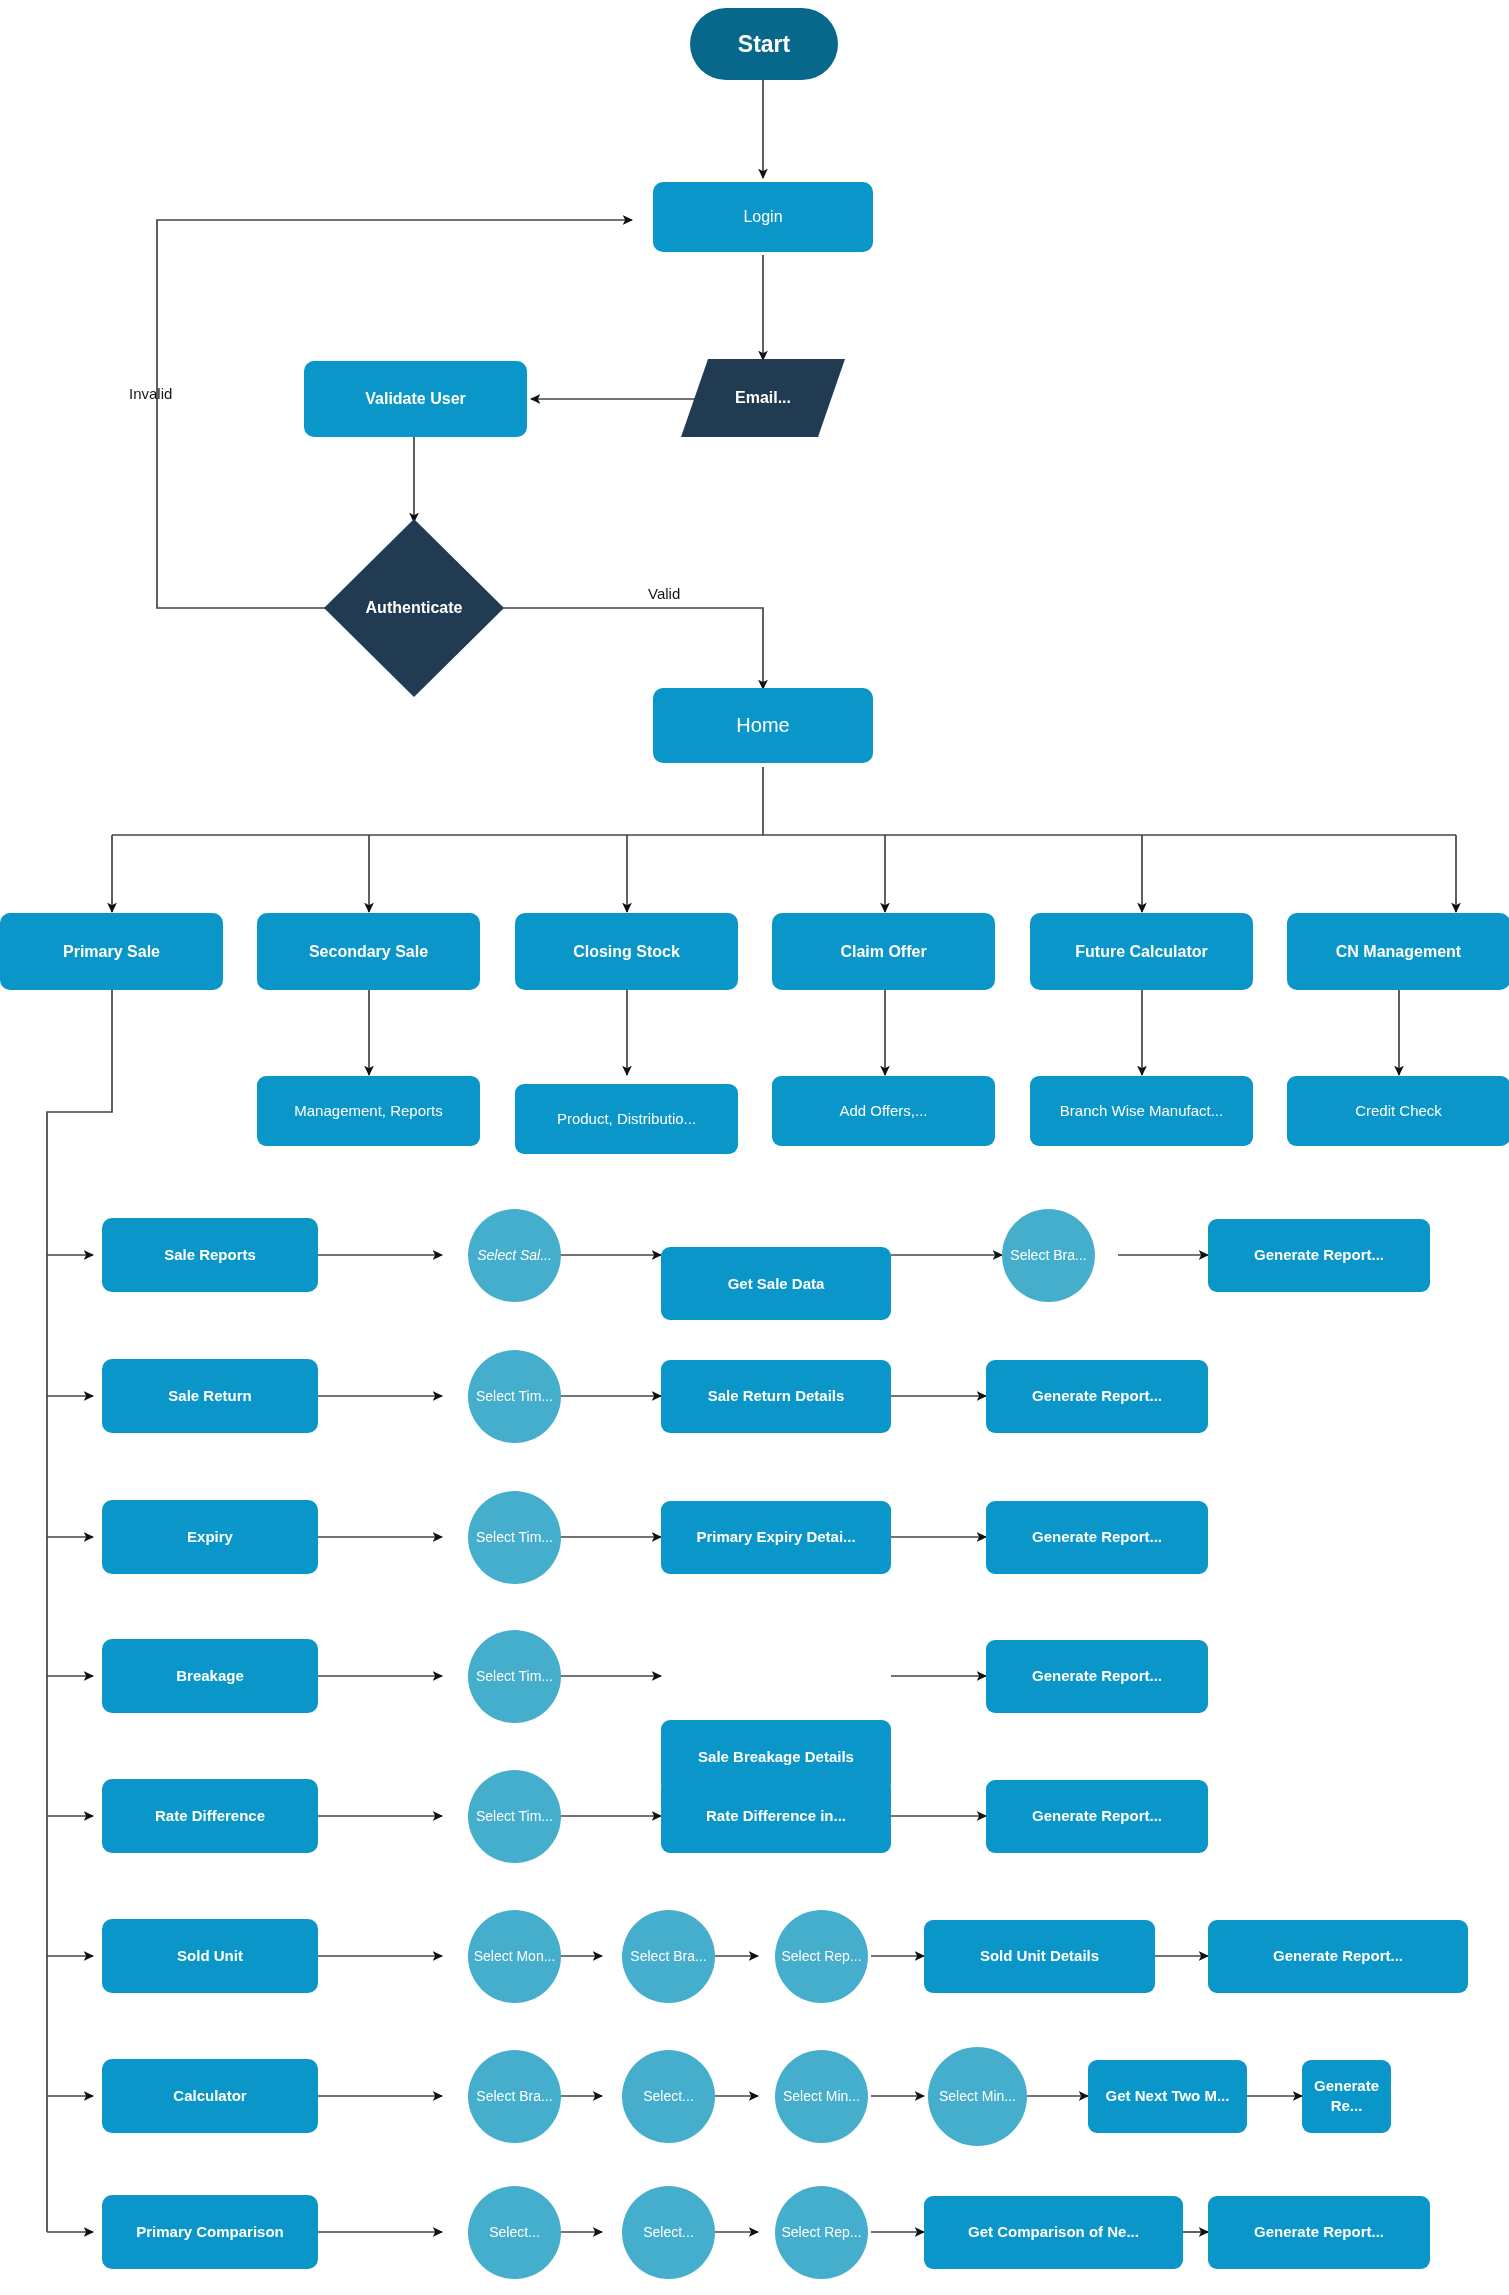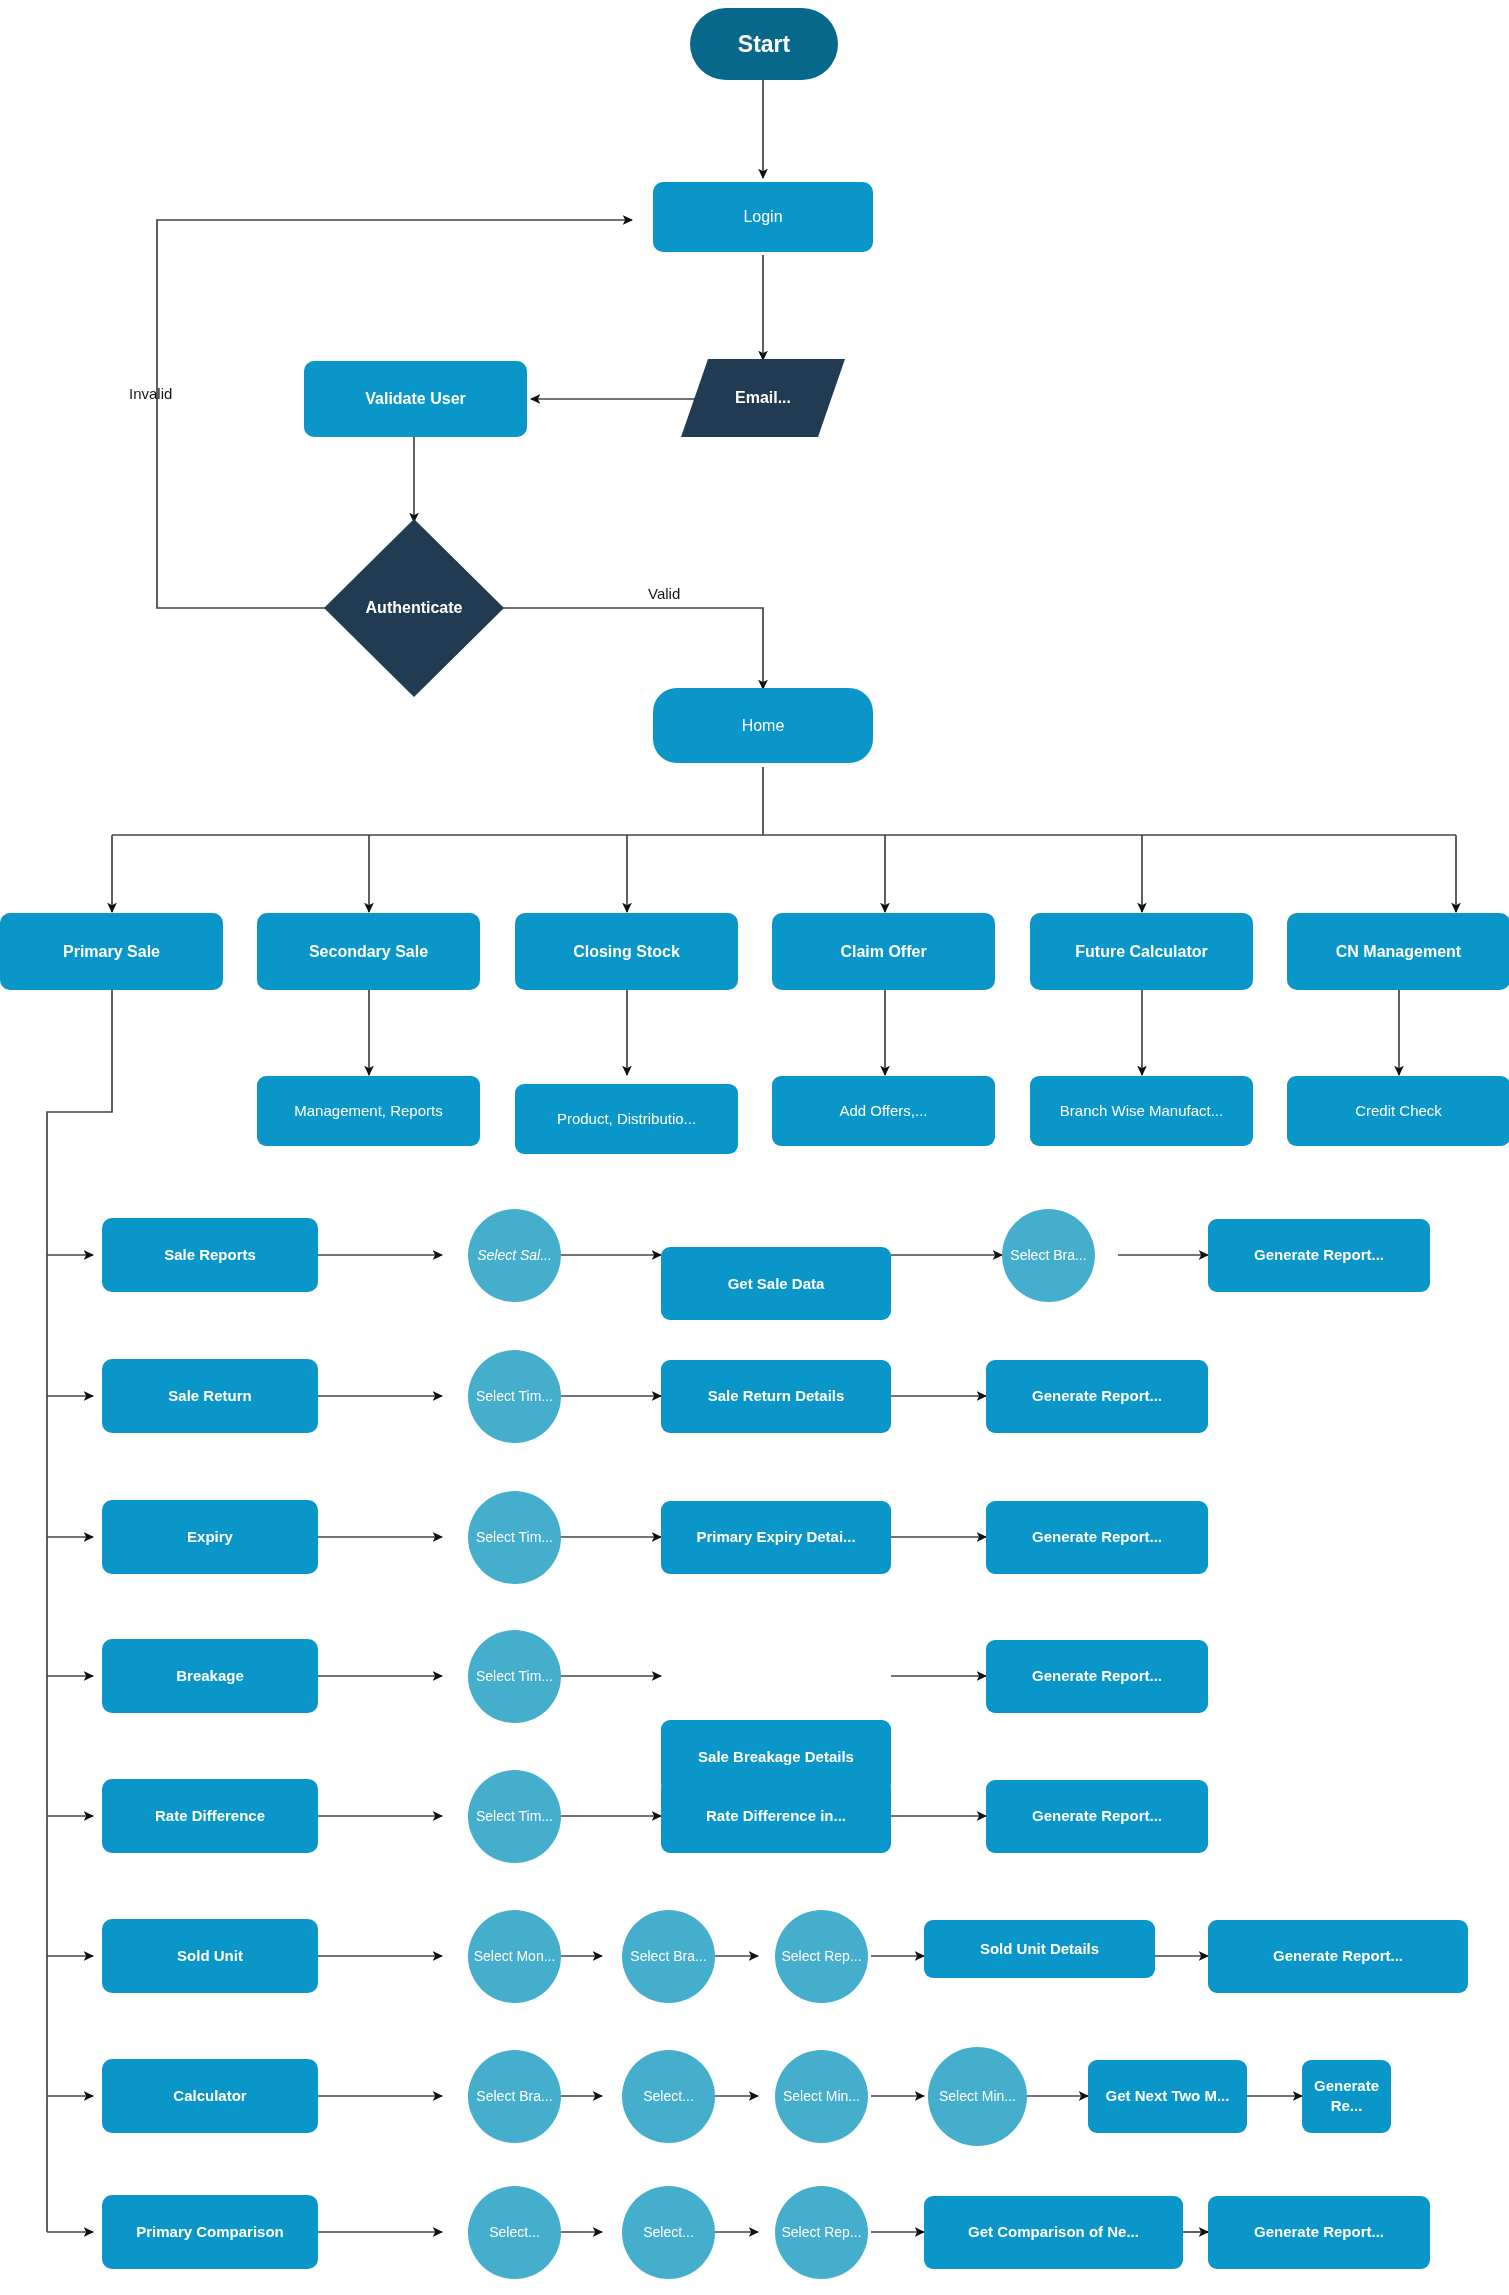--- a/index.html
+++ b/index.html
@@ -127,21 +127,21 @@
   <div class="dia-wrap" style="left:324px;top:519px;width:180px;height:178px;">
     <svg width="180" height="178" viewBox="0 0 180 178">
       <polygon points="90,0 180,89 90,178 0,89" fill="#203b52"></polygon>
     </svg>
     <div class="shp-txt" style="font-size:16px;">Authenticate</div>
   </div>
 
   <div class="elabel" style="left:129px;top:385px;">Invalid</div>
   <div class="elabel" style="left:648px;top:585px;">Valid</div>
 
-  <div class="node nd-rect" style="left:653px;top:688px;width:220px;height:75px;font-size:16px;border-radius:24px;">Home</div>
+  <div class="node nd-rect" style="left:653px;top:688px;width:220px;height:75px;font-size:20px;">Home</div>
 
   <div id="menu-layer">
       <div class="node nd-rect bold" style="left: 0px; top: 913px; width: 223px; height: 77px; font-size: 16px;">Primary Sale</div>
       <div class="node nd-rect bold" style="left: 257px; top: 913px; width: 223px; height: 77px; font-size: 16px;">Secondary Sale</div>
       <div class="node nd-rect-sm" style="left: 257px; top: 1076px; width: 223px; height: 70px; font-size: 15px; padding: 0px 6px;">Management, Reports</div>
       <div class="node nd-rect bold" style="left: 515px; top: 913px; width: 223px; height: 77px; font-size: 16px;">Closing Stock</div>
       <div class="node nd-rect-sm" style="left: 515px; top: 1076px; width: 223px; height: 70px; font-size: 15px; padding: 0px 6px; margin-top: 8px;">Product, Distributio...</div>
       <div class="node nd-rect bold" style="left: 772px; top: 913px; width: 223px; height: 77px; font-size: 16px;">Claim Offer</div>
       <div class="node nd-rect-sm" style="left: 772px; top: 1076px; width: 223px; height: 70px; font-size: 15px; padding: 0px 2px;">Add Offers,...</div>
       <div class="node nd-rect bold" style="left: 1030px; top: 913px; width: 223px; height: 77px; font-size: 16px;">Future Calculator</div>
@@ -169,21 +169,21 @@
       <div class="node nd-rect-sm bold" style="left: 661px; top: 1720px; width: 230px; height: 73px; font-size: 15px; padding: 0px 5px;">Sale Breakage Details</div>
       <div class="node nd-rect-sm bold" style="left: 986px; top: 1639.5px; width: 222px; height: 73px; font-size: 15px; padding: 0px 5px;">Generate Report...</div>
       <div class="node nd-rect bold" style="left: 102px; top: 1779px; width: 216px; height: 74px; font-size: 15px; padding: 0px 8px;">Rate Difference</div>
       <div class="node nd-circle" style="left: 468px; top: 1769.5px; width: 93px; height: 93px; font-size: 14px; padding: 0px 5px;">Select Tim...</div>
       <div class="node nd-rect-sm bold" style="left: 661px; top: 1779.5px; width: 230px; height: 73px; font-size: 15px; padding: 0px 5px;">Rate Difference in...</div>
       <div class="node nd-rect-sm bold" style="left: 986px; top: 1779.5px; width: 222px; height: 73px; font-size: 15px; padding: 0px 5px;">Generate Report...</div>
       <div class="node nd-rect bold" style="left: 102px; top: 1919px; width: 216px; height: 74px; font-size: 15px; padding: 0px 8px;">Sold Unit</div>
       <div class="node nd-circle" style="left: 468px; top: 1909.5px; width: 93px; height: 93px; font-size: 14px; padding: 0px 5px;">Select Mon...</div>
       <div class="node nd-circle" style="left: 622px; top: 1909.5px; width: 93px; height: 93px; font-size: 14px; padding: 0px 5px;">Select Bra...</div>
       <div class="node nd-circle" style="left: 775px; top: 1909.5px; width: 93px; height: 93px; font-size: 14px; padding: 0px 5px;">Select Rep...</div>
-      <div class="node nd-rect-sm bold" style="left: 924px; top: 1919.5px; width: 231px; height: 58px; font-size: 15px; padding: 0px 5px;">Sold Unit Details</div>
+      <div class="node nd-rect-sm bold" style="left: 924px; top: 1919.5px; width: 231px; height: 73px; font-size: 15px; padding: 0px 5px;">Sold Unit Details</div>
       <div class="node nd-rect-sm bold" style="left: 1208px; top: 1919.5px; width: 260px; height: 73px; font-size: 15px; padding: 0px 5px;">Generate Report...</div>
       <div class="node nd-rect bold" style="left: 102px; top: 2059px; width: 216px; height: 74px; font-size: 15px; padding: 0px 8px;">Calculator</div>
       <div class="node nd-circle" style="left: 468px; top: 2049.5px; width: 93px; height: 93px; font-size: 14px; padding: 0px 5px;">Select Bra...</div>
       <div class="node nd-circle" style="left: 622px; top: 2049.5px; width: 93px; height: 93px; font-size: 14px; padding: 0px 5px;">Select...</div>
       <div class="node nd-circle" style="left: 775px; top: 2049.5px; width: 93px; height: 93px; font-size: 14px; padding: 0px 5px;">Select Min...</div>
       <div class="node nd-circle" style="left: 928px; top: 2046.5px; width: 99px; height: 99px; font-size: 14px; padding: 0px 5px;">Select Min...</div>
       <div class="node nd-rect-sm bold" style="left: 1088px; top: 2059.5px; width: 159px; height: 73px; font-size: 15px; padding: 0px 5px;">Get Next Two M...</div>
       <div class="node nd-rect-sm bold" style="left: 1302px; top: 2059.5px; width: 89px; height: 73px; font-size: 15px; padding: 0px 5px;">Generate Re...</div>
       <div class="node nd-rect bold" style="left: 102px; top: 2195px; width: 216px; height: 74px; font-size: 15px; padding: 0px 8px;">Primary Comparison</div>
       <div class="node nd-circle" style="left: 468px; top: 2185.5px; width: 93px; height: 93px; font-size: 14px; padding: 0px 5px;">Select...</div>

